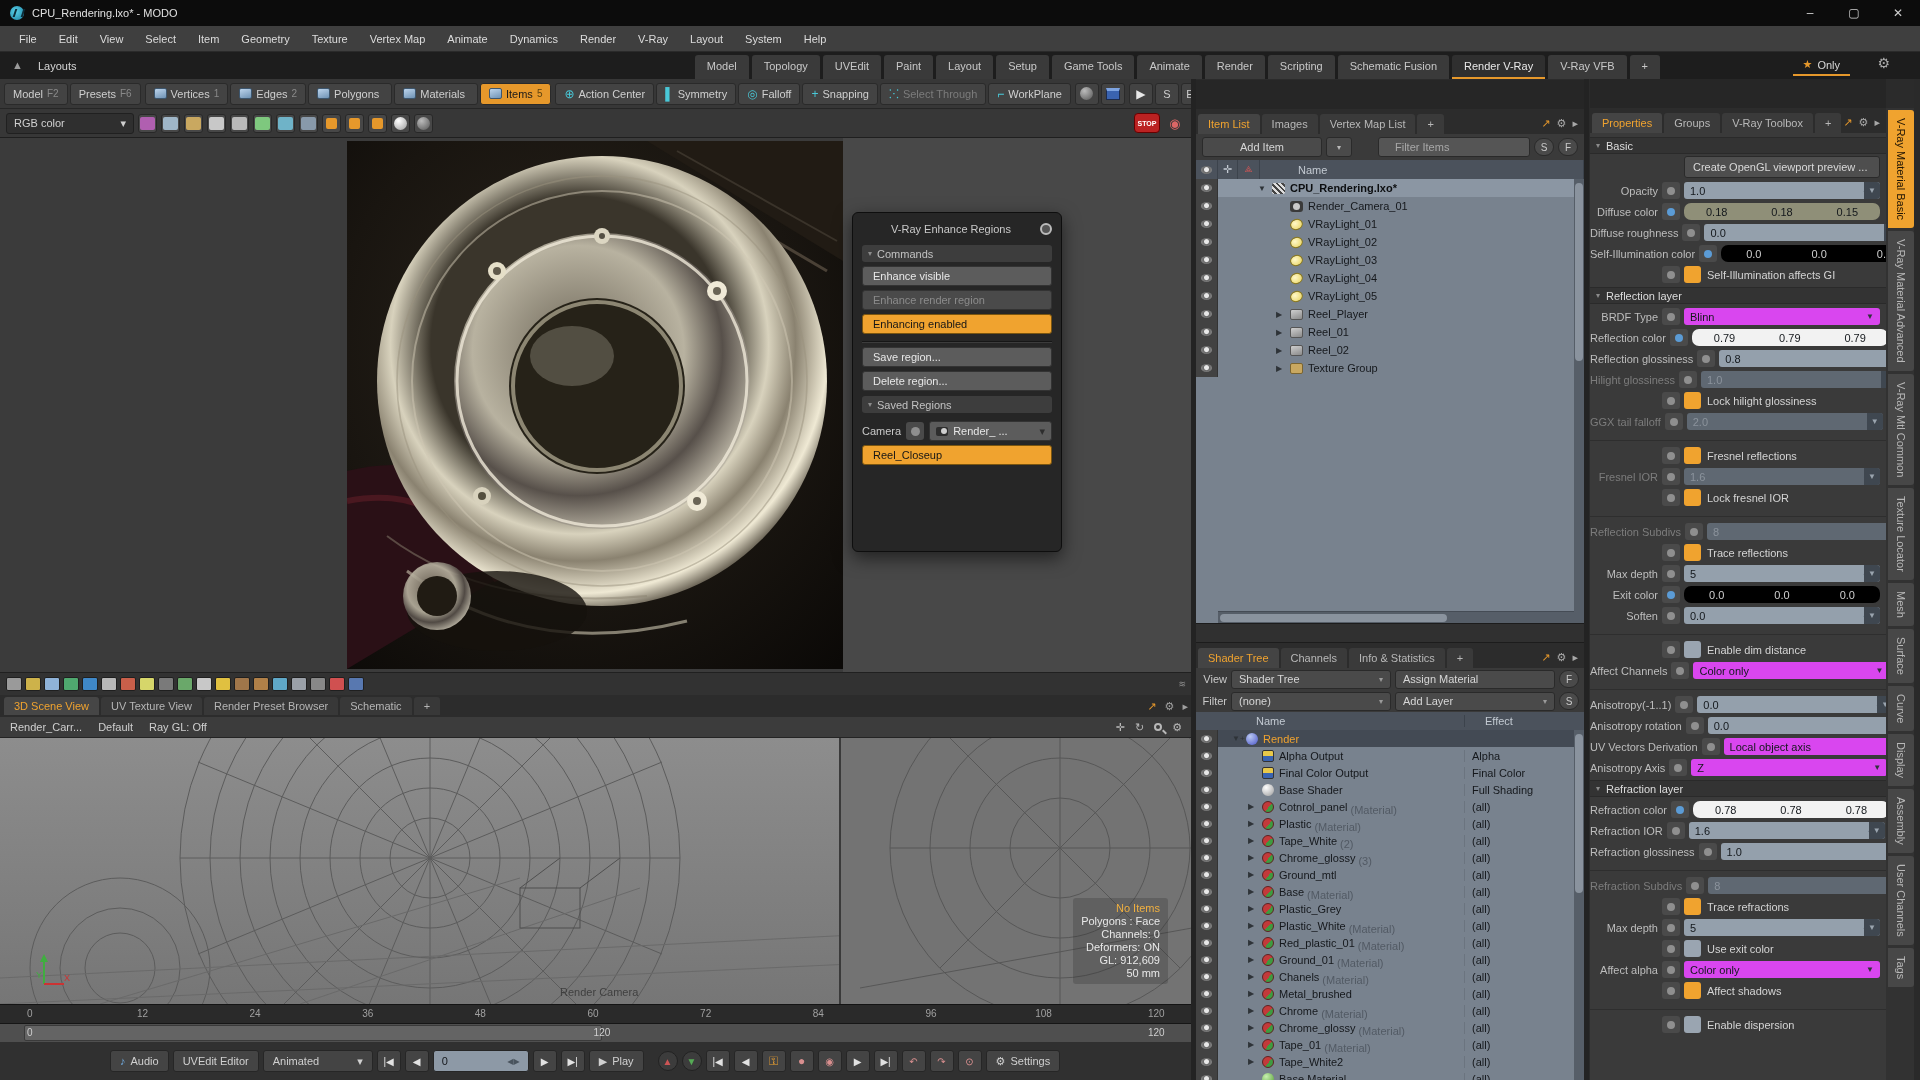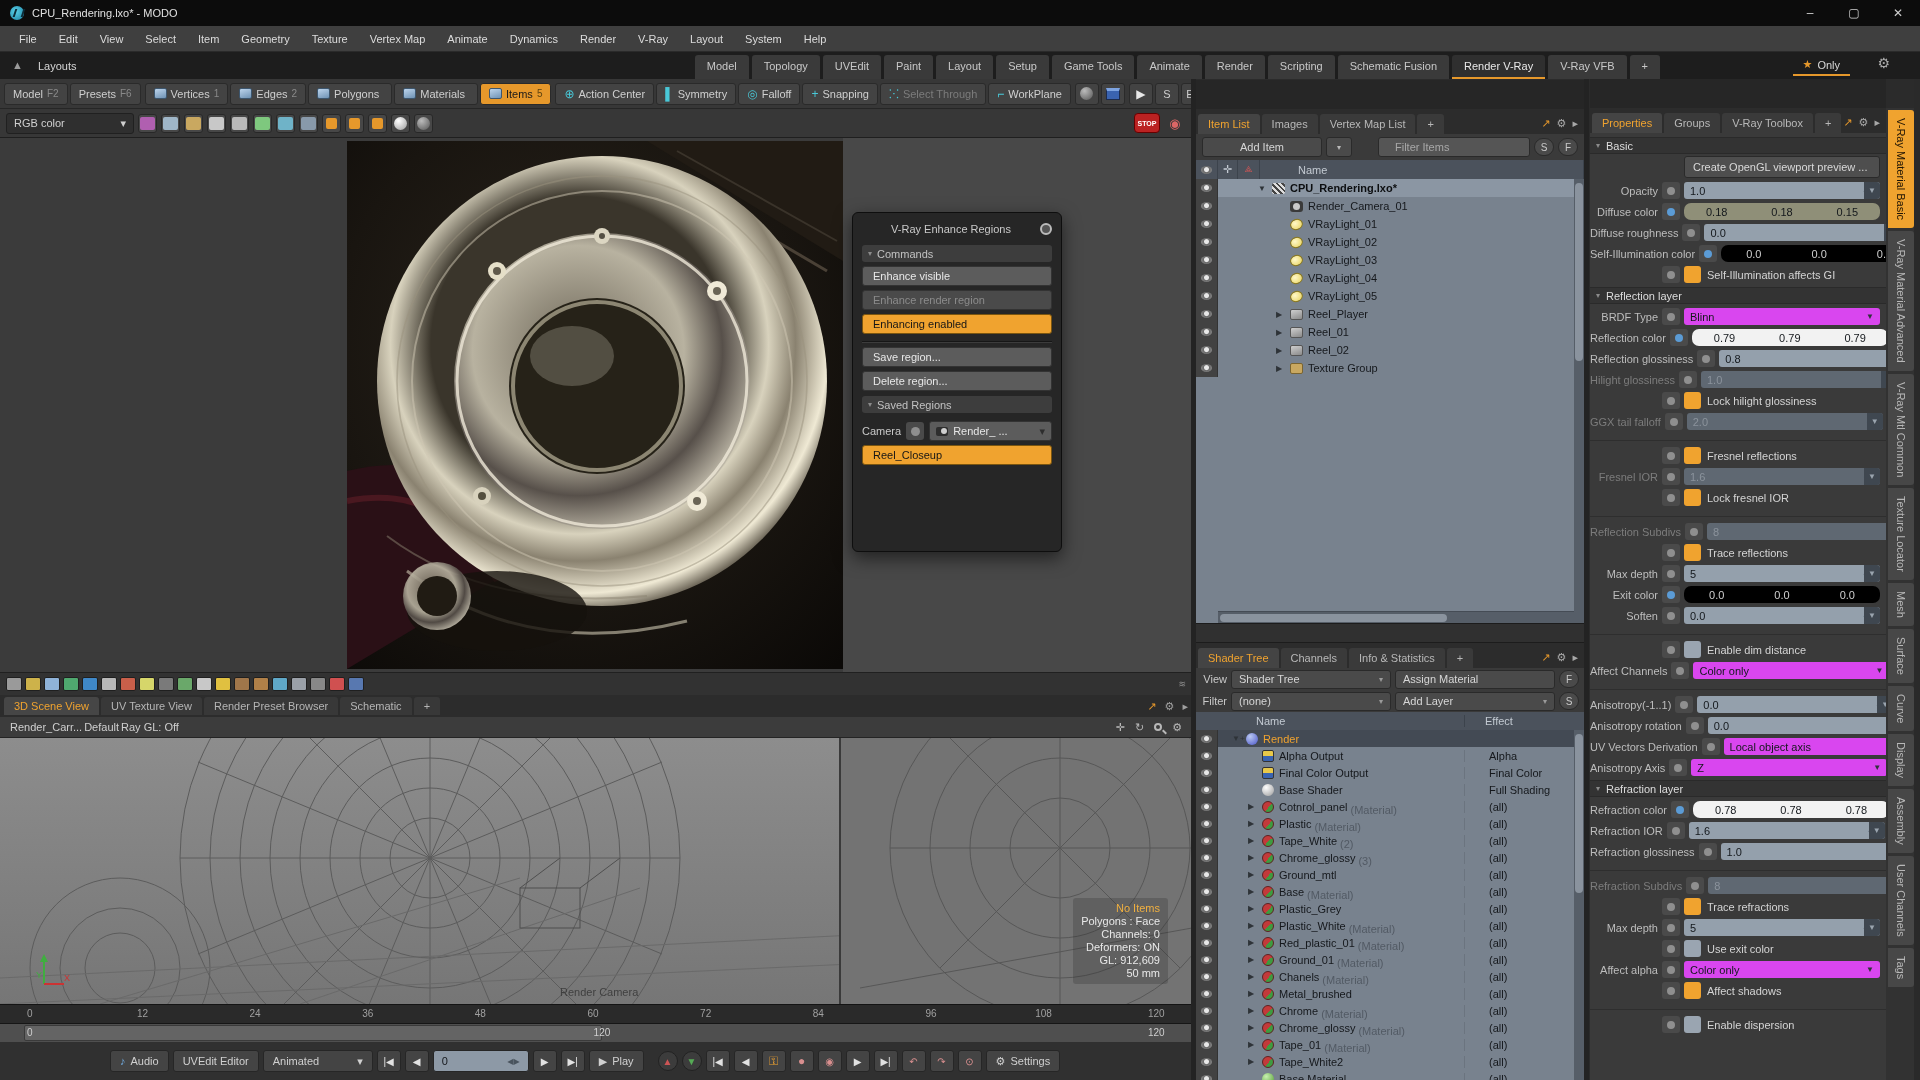--- a/index.html
+++ b/index.html
@@ -73,21 +73,21 @@
   .camdrop .dd{margin-left:auto;color:#2d2d2d;}
 
   
   .iconstrip{left:0;top:672px;width:1192px;height:23px;background:#323232;border-top:1px solid #202020;display:flex;align-items:center;gap:3px;padding:0 6px;}
   .stripicon{width:16px;height:14px;border-radius:2px;border:1px solid #1f1f1f;}
   .stripchev{margin-left:auto;color:#8e8e8e;font-size:9px;}
   .vptabs{left:0;top:695px;width:1192px;height:22px;background:#2c2c2c;display:flex;align-items:center;gap:2px;padding:0 4px;}
   .vptab{padding:3px 10px;color:#b5b5b5;background:#383838;border-radius:3px 3px 0 0;}
   .vptab[data-a="1"]{color:#f0a32f;background:#464646;}
   .vpicons{margin-left:auto;display:flex;gap:8px;color:#9f9f9f;}
-  .vphead{left:0;top:717px;width:1192px;height:21px;background:#3c3c3c;border-bottom:1px solid #242424;display:flex;align-items:center;gap:2px;padding:0 10px;color:#cfcfcf;}
+  .vphead{left:0;top:717px;width:1192px;height:21px;background:#3c3c3c;border-bottom:1px solid #242424;display:flex;align-items:center;gap:16px;padding:0 10px;color:#cfcfcf;}
   .vpheadicons{margin-left:auto;display:flex;gap:10px;color:#b8b8b8;align-items:center;}
   .magicon{width:8px;height:8px;border:2px solid #b8b8b8;border-radius:50%;position:relative;display:inline-block;}
   .magicon::after{content:"";position:absolute;left:6px;top:6px;width:5px;height:2px;background:#b8b8b8;transform:rotate(45deg);}
 
   
   .viewport{left:0;top:738px;width:1192px;height:266px;background:linear-gradient(#8d8d8d,#767676);overflow:hidden;}
   .vpstats{position:absolute;right:24px;top:160px;text-align:right;line-height:13px;color:#e8e8e8;background:rgba(40,40,40,.25);padding:4px 8px;border-radius:3px;}
   .vpstats .hl{color:#f0b040;}
   .camlabel{position:absolute;left:560px;bottom:6px;color:#3f3f3f;}
   .axis{position:absolute;left:34px;bottom:14px;width:40px;height:40px;}
@@ -169,21 +169,21 @@
   .strowi[data-sel="1"] .effcell{color:#aab;}
   .sticon{width:12px;height:12px;border-radius:50%;margin:0 5px 0 2px;flex:0 0 12px;}
   .sticon[data-ic="sphere-blue"]{background:radial-gradient(circle at 35% 30%,#b9c8f2,#4a55c8);}
   .sticon[data-ic="sphere-white"]{background:radial-gradient(circle at 35% 30%,#fff,#9a9a9a);}
   .sticon[data-ic="sphere-green"]{background:radial-gradient(circle at 35% 30%,#c8f0b0,#4f9a30);}
   .sticon[data-ic="material"]{background:linear-gradient(135deg,#c23a3a 55%,#3f9a3f 45%);border:1px solid #5e2020;}
   .sticon[data-ic="output"]{border-radius:2px;background:linear-gradient(#e8c84a 50%,#3a63b0 50%);border:1px solid #333;}
   .namecell{flex:1;display:flex;align-items:center;white-space:nowrap;overflow:hidden;}
   .sufx{color:#525a64;margin-left:3px;margin-top:6px;}
   .strowi[data-sel="1"] .sufx{color:#888;}
-  .effcell{flex:0 0 120px;border-left:1px solid #6b747f;padding-left:24px;white-space:nowrap;}
+  .effcell{flex:0 0 120px;border-left:1px solid #6b747f;padding-left:7px;white-space:nowrap;}
   .stpad1{flex:0 0 14px;}.strowi[data-lvl="2"] .stpad1{flex-basis:30px;}
   .vscroll{position:absolute;right:0;top:0;bottom:0;width:10px;background:#565e68;}
   .vthumb{position:absolute;left:1px;top:4px;width:8px;height:40%;background:#8a939e;border-radius:4px;}
 
   
   .props{background:#3a3a3a;height:947px;overflow:hidden;padding-top:2px;}
   .phead{height:17px;background:#333;border-top:1px solid #2a2a2a;border-bottom:1px solid #2a2a2a;display:flex;align-items:center;gap:6px;color:#ddd;padding:0 6px;margin:2px 0;}
   .phead .tri{color:#8a8a8a;font-size:8px;}
   .psep{height:9px;border-bottom:1px solid #2e2e2e;margin-bottom:4px;}
   .pbtnrow{height:22px;display:flex;justify-content:flex-end;padding:0 6px;margin:2px 0;}

